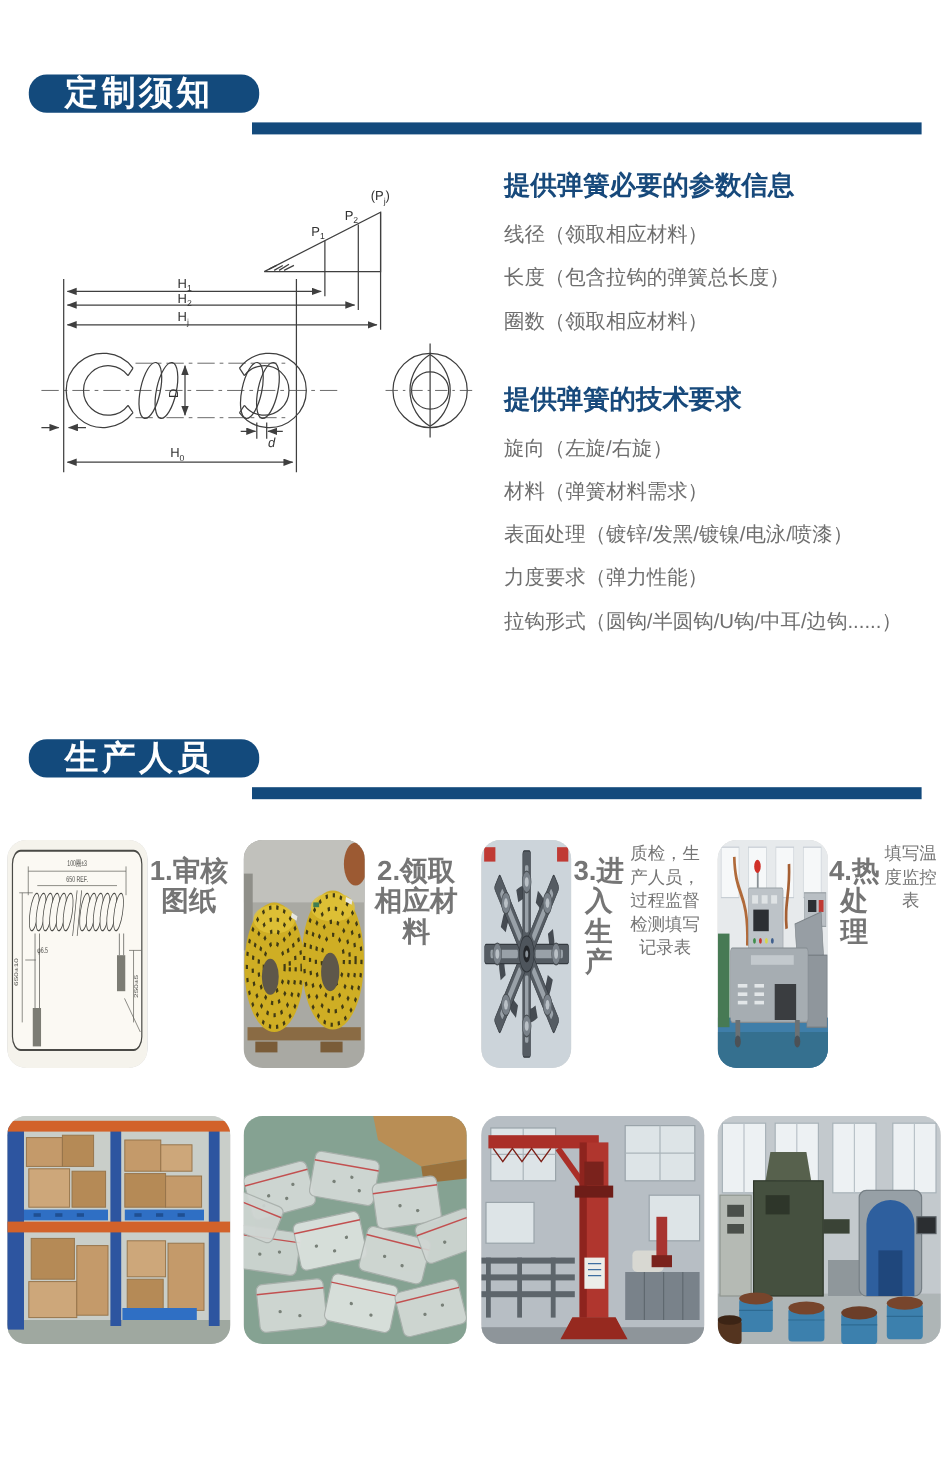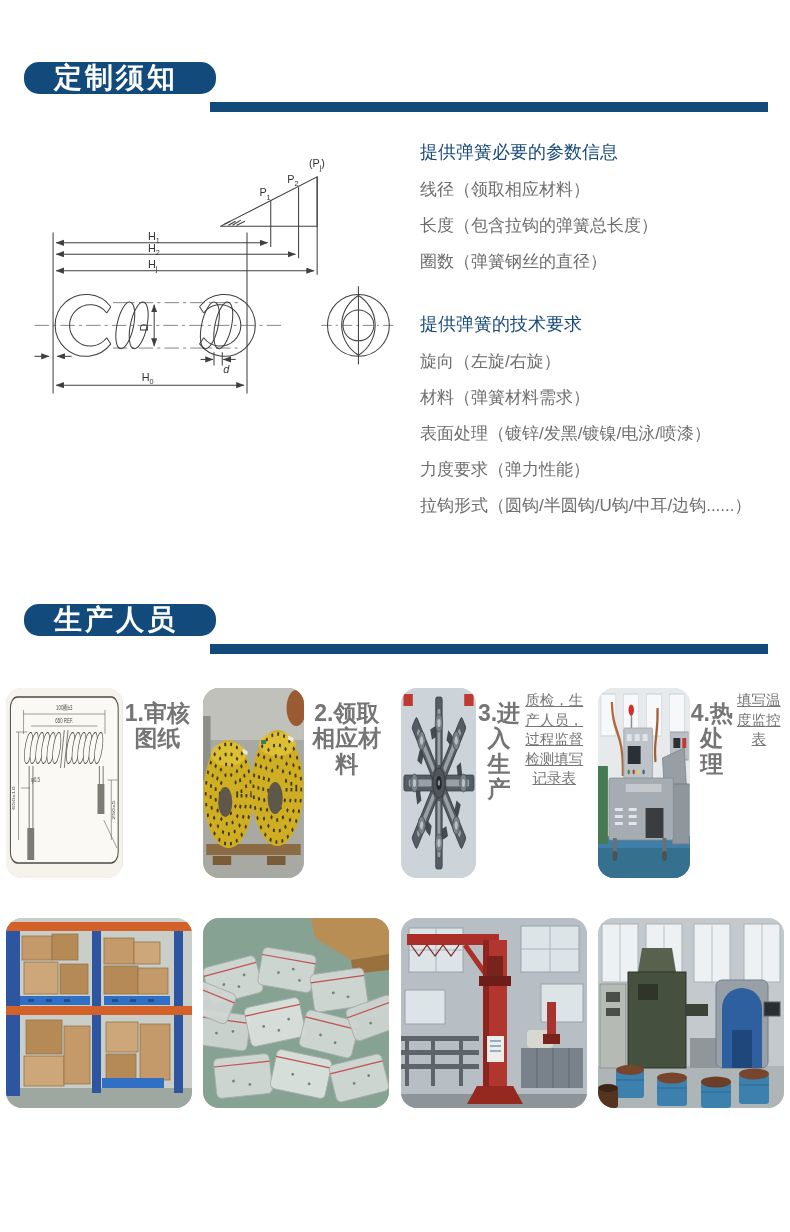--- a/index.html
+++ b/index.html
@@ -19,38 +19,38 @@
     background:var(--accent);border-radius:15px;
     color:var(--header-text);font-size:28px;font-weight:bold;letter-spacing:3px;
     display:flex;align-items:center;padding-left:30px;
   }
   .sec-header .bar{position:absolute;left:186px;right:0;bottom:0;height:10px;background:var(--accent);}
   
   .notice-body{display:flex;padding:26px 18px 0 18px;}
   .drawing-wrap{width:392px;flex:none;margin-top:12px;}
   .drawing-wrap svg{display:block;width:100%;height:auto;}
   .notice-text{flex:1;padding-left:10px;padding-top:2px;}
-  .param-title{color:var(--heading);font-size:18px;font-weight:normal;margin:0 0 8px 0;}
+  .param-title{color:var(--heading);font-size:22px;font-weight:bold;margin:0 0 8px 0;}
   .param-list{list-style:none;margin:0 0 20px 0;padding:0;}
   .param-list li{color:var(--body-text);font-size:17px;line-height:36px;white-space:nowrap;}
   .tech-gap{height:12px;}
   
   .tdraw{stroke:#3f3f3f;fill:none;stroke-width:1;}
   .tdraw-thin{stroke:#555;fill:none;stroke-width:.7;}
   svg text{font-family:inherit;}
   .dim-label{fill:#333;font-size:10.5px;stroke:none;}
   .ss{font-size:7px;}
   
   .process{margin-top:34px;}
   .grid{display:grid;grid-template-columns:repeat(4,1fr);column-gap:11px;row-gap:40px;padding:0 6px;margin-top:34px;}
   .card{display:flex;flex-direction:row;}
   .photo{height:190px;border-radius:16px;overflow:hidden;background:#d8d8d8;}
   .photo svg{display:block;width:100%;height:100%;}
   .step-label{text-align:center;font-size:23px;font-weight:600;color:var(--caption);margin-top:13px;line-height:1.1;}
-  .step-note{text-align:center;font-size:14.5px;color:var(--caption);line-height:1.35;white-space:pre-line;margin-top:3px;text-decoration:underline;}
+  .step-note{text-align:center;font-size:14.5px;color:var(--caption);line-height:1.35;white-space:pre-line;margin-top:3px;}
   .top-space{height:62px;}
   .mid-space{height:26px;}
   .ann{fill:#4a4a46;stroke:none;font-size:7px;}
 </style>
 </head>
 <body>
 
 <div class="top-space"></div>
 
 <div class="sec-header">
@@ -145,21 +145,21 @@
       </g>
       <line class="tdraw-thin" stroke-dasharray="10 4 2 4" x1="294" y1="170" x2="366" y2="170"></line>
     </svg>
   </div>
 
   <div class="notice-text">
     <h3 class="param-title">提供弹簧必要的参数信息</h3>
     <ul class="param-list">
       <li>线径（领取相应材料）</li>
       <li>长度（包含拉钩的弹簧总长度）</li>
-      <li>圈数（弹簧钢丝的直径）</li>
+      <li>圈数（领取相应材料）</li>
     </ul>
     <div class="tech-gap"></div>
     <h3 class="param-title">提供弹簧的技术要求</h3>
     <ul class="param-list">
       <li>旋向（左旋/右旋）</li>
       <li>材料（弹簧材料需求）</li>
       <li>表面处理（镀锌/发黑/镀镍/电泳/喷漆）</li>
       <li>力度要求（弹力性能）</li>
       <li>拉钩形式（圆钩/半圆钩/U钩/中耳/边钩......）</li>
     </ul>

